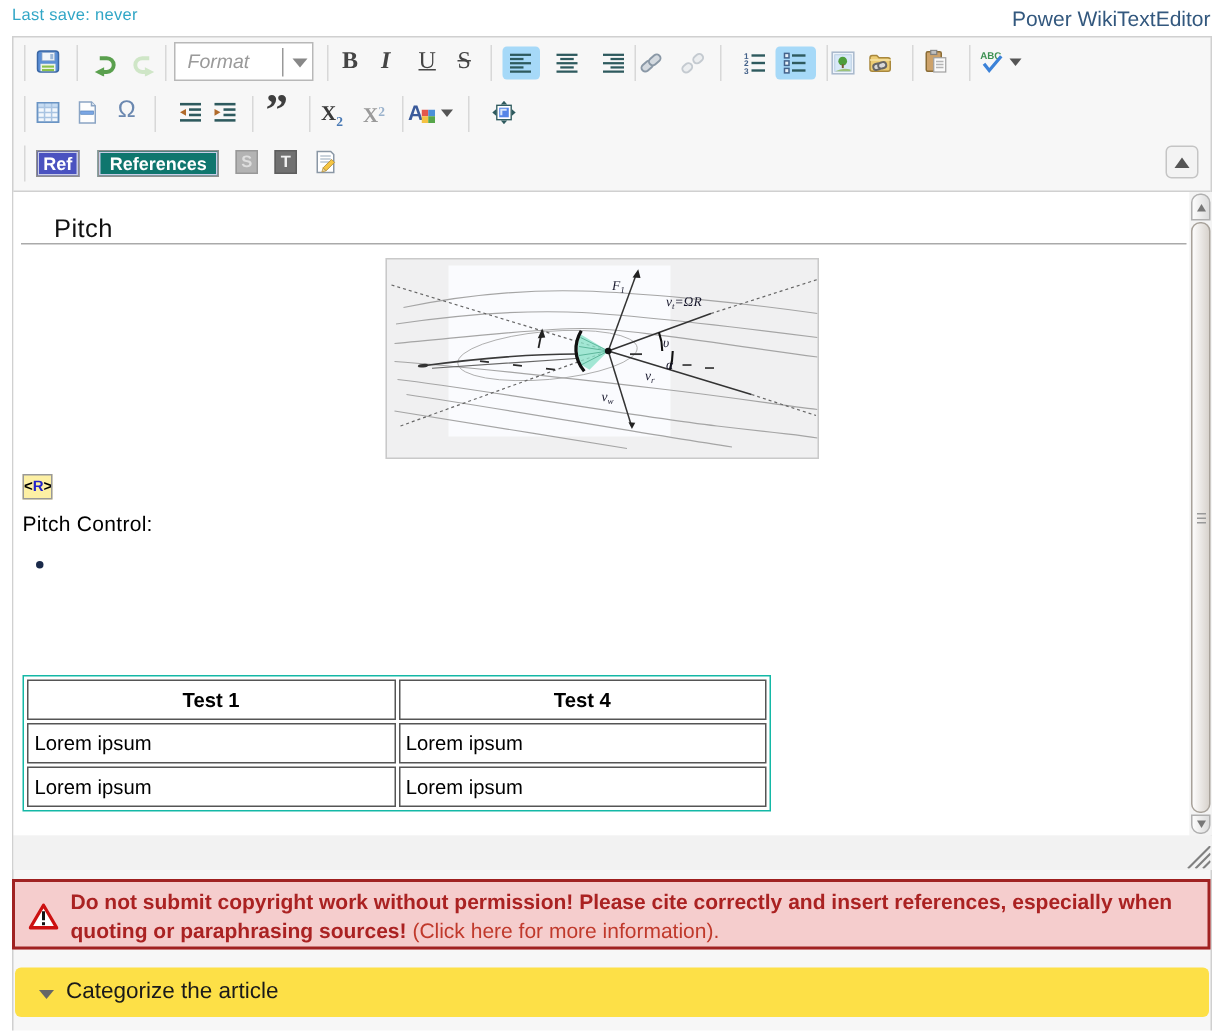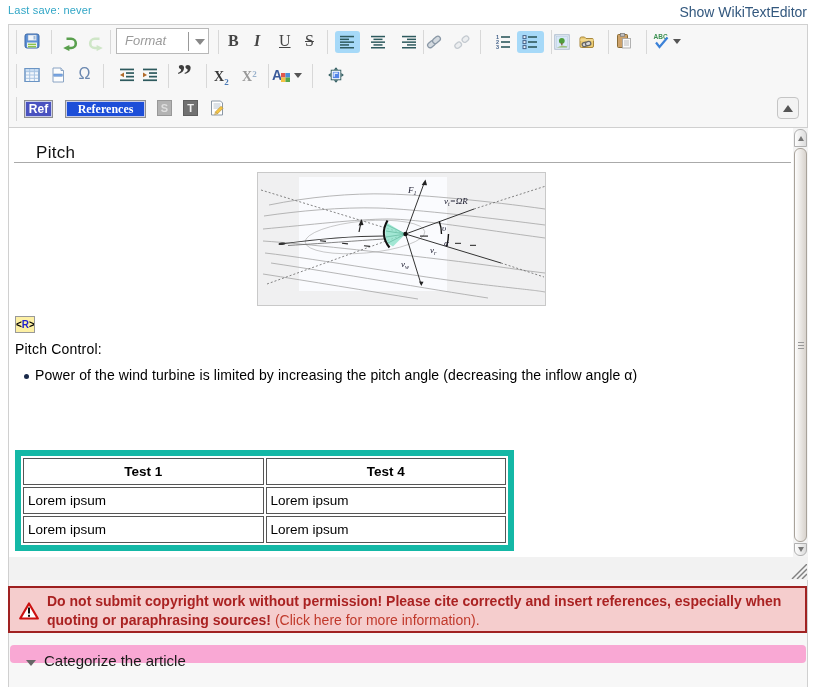--- a/index.html
+++ b/index.html
@@ -18,30 +18,30 @@
 #content { left:0px; top:103px; width:784px; height:429px; background:#fff; position:absolute; }
 
 #sbar { left:784px; top:103px; width:15px; height:429px; background:#f4f4f4; position:absolute; }
 
 #bstrip { left:0px; top:532px; width:799px; height:23px; background:#f2f2f2; position:absolute; }
 
 #warn { left:8px; top:586px; width:799px; height:47px; background:#f5cdcd; border:2px solid #a02222; position:absolute; }
 #warn .txt { position:absolute; left:37px; top:4px; font-size:14px; font-weight:bold; color:#aa2222; line-height:19px; }
 #warn .lnk { font-weight:normal; color:#c0392b;text-align:center; }
 
-#cat { left:10px; top:645px; width:796px; height:18px; background:#f9a8d4; border-radius:4px; position:absolute;padding-left:18px; }
+#cat { left:10px; top:645px; width:796px; height:33px; background:#fde047; border-radius:4px; position:absolute;padding-left:18px; }
 #cat .tri { position:absolute; left:16px; top:15px; width:0; height:0; border-left:5px solid transparent; border-right:5px solid transparent; border-top:6px solid #666; }
 #cat .lbl { position:absolute; left:34px; top:7px; font-size:15px; color:#1a1a1a; }
 .gl { font-family:"Liberation Serif", serif; color:#454545; }
 </style>
 </head>
 <body>
 <div id="page">
   <div class="abs" id="lastsave">Last save: never</div>
-  <div class="abs" id="showwiki">Show WikiTextEditor</div>
+  <div class="abs" id="showwiki">Power WikiTextEditor</div>
   <div class="abs" id="frame">
     <div id="toolbar" style="position:absolute;left:0;top:0;width:798px;height:103px;border-bottom:1px solid #d0d0d0;">
 
       <div class="sep" style="left:7px;top:5px;height:24px"></div>
       <div class="sep" style="left:42px;top:5px;height:24px"></div>
       <div class="sep" style="left:101px;top:5px;height:24px"></div>
       <div class="sep" style="left:209px;top:5px;height:24px"></div>
       <div class="sep" style="left:318px;top:5px;height:24px"></div>
       <div class="sep" style="left:414px;top:5px;height:24px"></div>
       <div class="sep" style="left:471px;top:5px;height:24px"></div>
@@ -246,21 +246,21 @@
             <polygon points="8,0.2 5.9,2.7 10.1,2.7"></polygon>
             <polygon points="8,15.8 5.9,13.3 10.1,13.3"></polygon>
             <polygon points="0.2,8 2.7,5.9 2.7,10.1"></polygon>
             <polygon points="15.8,8 13.3,5.9 13.3,10.1"></polygon>
           </g>
       </svg>
 
       <div class="sep" style="left:7px;top:72px;height:24px"></div>
 
       <div style="position:absolute;left:15px;top:75px;width:29px;height:18px;background:#4a52c0;border:1px solid #8f8f8f;box-shadow:inset 0 0 0 1px #c9cde8;color:#fff;font-weight:bold;font-size:12px;text-align:center;line-height:16px;">Ref</div>
-      <div style="position:absolute;left:56px;top:75px;width:81px;height:18px;background:#1d4ed8;border:1px solid #8f8f8f;box-shadow:inset 0 0 0 1px #c9cde8;color:#fff;font-weight:bold;font-size:12px;text-align:center;line-height:16px;font-family:Liberation Serif, serif;">References</div>
+      <div style="position:absolute;left:56px;top:75px;width:81px;height:18px;background:#0f766e;border:1px solid #8f8f8f;box-shadow:inset 0 0 0 1px #c9cde8;color:#fff;font-weight:bold;font-size:12px;text-align:center;line-height:16px;">References</div>
       <div style="position:absolute;left:148px;top:75px;width:15px;height:16px;background:#b3b3b3;border:1px solid #989898;color:#dedede;font-weight:bold;font-size:11px;text-align:center;line-height:14px;">S</div>
       <div style="position:absolute;left:174px;top:75px;width:15px;height:16px;background:#717171;border:1px solid #5e5e5e;color:#f0f0f0;font-weight:bold;font-size:11px;text-align:center;line-height:14px;">T</div>
 
       <svg class="tbtn" style="left:200px;top:75px" viewBox="0 0 16 16">
         <path d="M2.5 1 h9 l2 2 v12 h-11 z" fill="#fff" stroke="#8a97a5"></path>
         <g stroke="#b8c4d0" stroke-width="1">
             <line x1="4.5" y1="4" x2="11.5" y2="4"></line>
             <line x1="4.5" y1="6" x2="11.5" y2="6"></line>
             <line x1="4.5" y1="8" x2="11.5" y2="8"></line>
           </g>
@@ -348,22 +348,21 @@
             <text x="186" y="73">α</text>
             <text x="172" y="80">v<tspan font-size="6" dy="2">r</tspan></text>
             <text x="143" y="94">v<tspan font-size="6" dy="2">w</tspan></text>
           </g>
         </svg>
       </div>
 
       <div style="position:absolute;left:6px;top:188px;width:20px;height:17px;background:#fdf0a4;border:1px solid #999;text-align:center;font-size:10px;font-weight:bold;line-height:15px;overflow:hidden;color:#000;">&lt;<span style="color:#2222cc;">R</span>&gt;</div>
       <div style="position:absolute;left:6px;top:213px;font-size:14px;letter-spacing:.2px;color:#000;">Pitch Control:</div>
       <div style="position:absolute;left:15px;top:246px;width:5px;height:5px;border-radius:50%;background:#1a2a4a;"></div>
-      <div style="position:absolute;left:26px;top:239px;font-size:14px;letter-spacing:.1px;color:#000;">Power of the wind turbine is limited by increasing the pitch angle (decreasing the inflow angle α)</div>
-      <table style="position:absolute;left:6px;top:322px;width:499px;border:6px solid #14b8a6;border-spacing:2px;border-collapse:separate;">
+      <table style="position:absolute;left:6px;top:322px;width:499px;border:1px solid #14b8a6;border-spacing:2px;border-collapse:separate;">
         <tbody>
             <tr>
               <th style="border:1px solid #555;height:27px;font-size:13.5px;font-weight:bold;text-align:center;">Test 1</th>
               <th style="border:1px solid #555;height:27px;font-size:13.5px;font-weight:bold;text-align:center;">Test 4</th>
             </tr>
         <tr>
               <td style="border:1px solid #555;height:27px;font-size:13.5px;padding-left:4px;">Lorem ipsum</td>
               <td style="border:1px solid #555;height:27px;font-size:13.5px;padding-left:4px;">Lorem ipsum</td>
             </tr>
         <tr>

